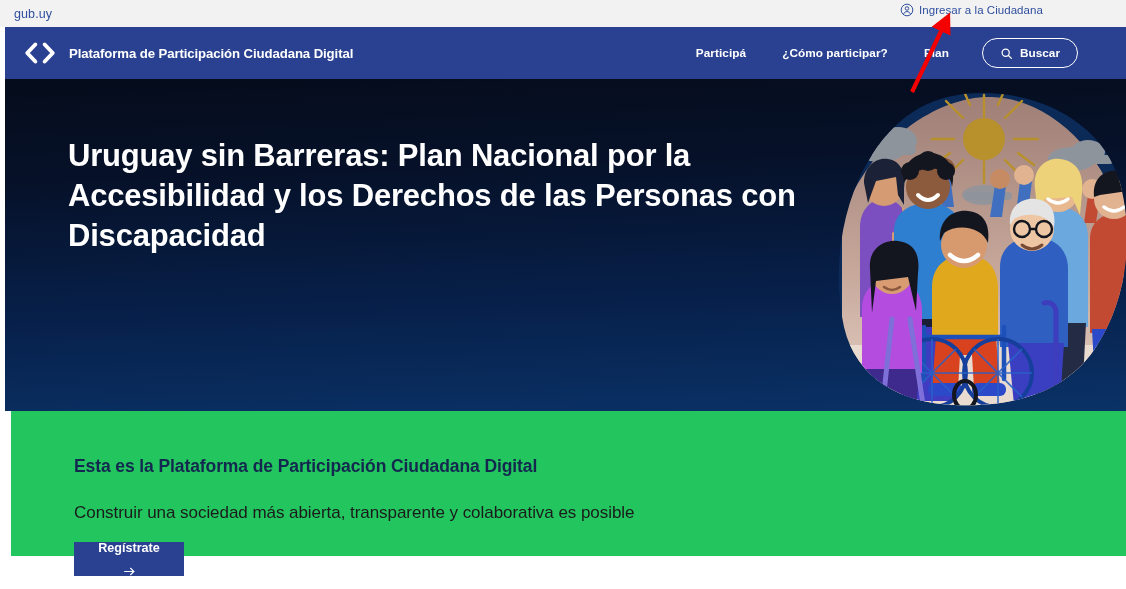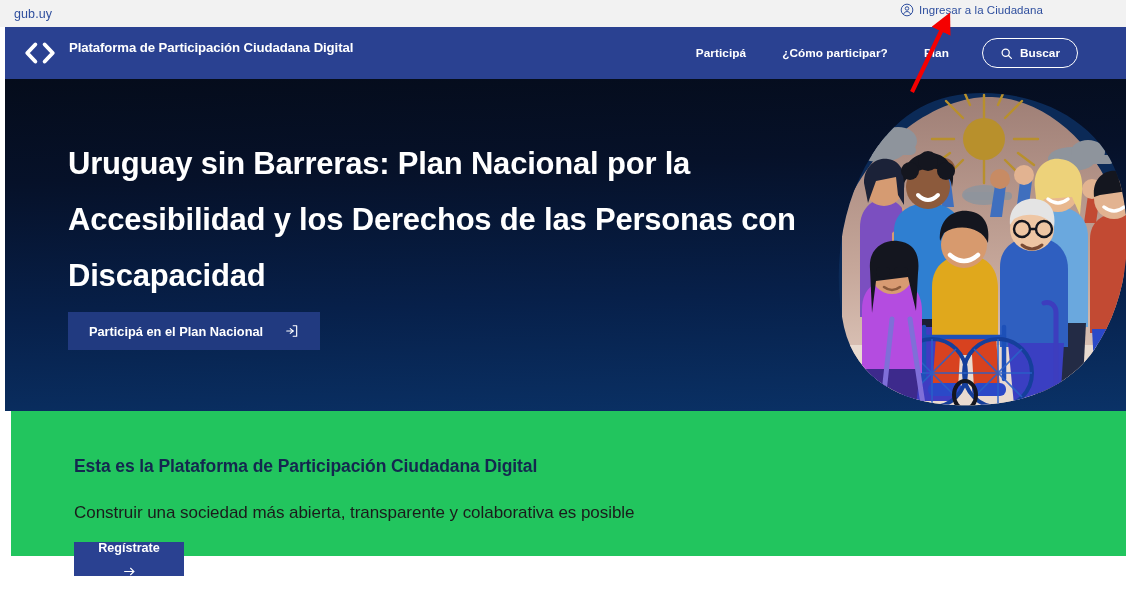--- a/index.html
+++ b/index.html
@@ -68,21 +68,21 @@
     width: 1121px;
     height: 52px;
     background: #2a4191;
     display: flex;
     align-items: center;
   }
   .logo-group {
     position: absolute;
     left: 18px;
     display: flex;
-    align-items: flex-start;
+    align-items: center;
     gap: 12px;
     cursor: pointer;
   }
   .logo-mark {
     width: 34px;
     height: 26px;
     flex: 0 0 34px;
     display: block;
   }
   .logo-title {
@@ -140,21 +140,21 @@
     overflow: hidden;
   }
   .hero-text {
     position: absolute;
     left: 63px;
     top: 57px;
     width: 790px;
   }
   .hero-title {
     font-size: 31px;
-    line-height: 56px;
+    line-height: 40px;
     font-weight: bold;
     color: #ffffff;
     letter-spacing: -0.2px;
   }
   .hero-cta {
     position: absolute;
     left: 63px;
     top: 233px;
     height: 38px;
     min-width: 252px;
@@ -463,30 +463,20 @@
             <path d="M78 232 L92 324" stroke="#7f6fd8" stroke-width="5" stroke-linecap="round"></path>
           </g>
         </g>
       </svg>
     </span>
 
     <div class="hero-text">
       <h1 class="hero-title">Uruguay sin Barreras: Plan Nacional por la Accesibilidad y los Derechos de las Personas con Discapacidad</h1>
     </div>
 
-    <button class="hero-cta">
-      <span>Participá en el Plan Nacional</span>
-      <span>
-        <svg class="enter-icon" viewBox="0 0 24 24" fill="none" stroke="#ffffff" stroke-width="2" stroke-linecap="round" stroke-linejoin="round">
-          <path d="M14 3 H20 V21 H14"></path>
-          <polyline points="9,8 14,12 9,16"></polyline>
-          <line x1="14" y1="12" x2="3" y2="12"></line>
-        </svg>
-      </span>
-    </button>
   </div>
 
   
   <div class="intro">
     <h2 class="intro-title">Esta es la Plataforma de Participación Ciudadana Digital</h2>
     <p class="intro-sub">Construir una sociedad más abierta, transparente y colaborativa es posible</p>
     <button class="intro-cta">
       <span>Regístrate</span>
       <span>
         <svg class="arrow-right-icon" viewBox="0 0 24 20" fill="none" stroke="#ffffff" stroke-width="2" stroke-linecap="round" stroke-linejoin="round">

